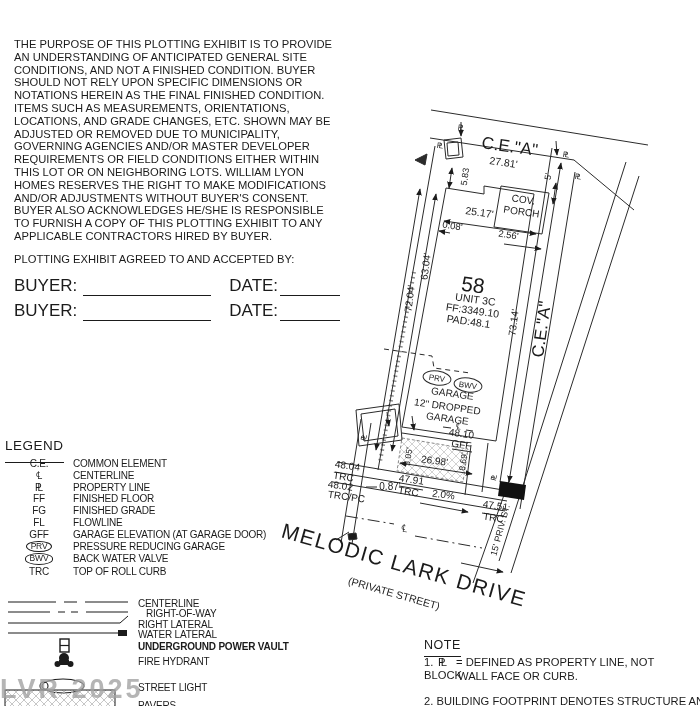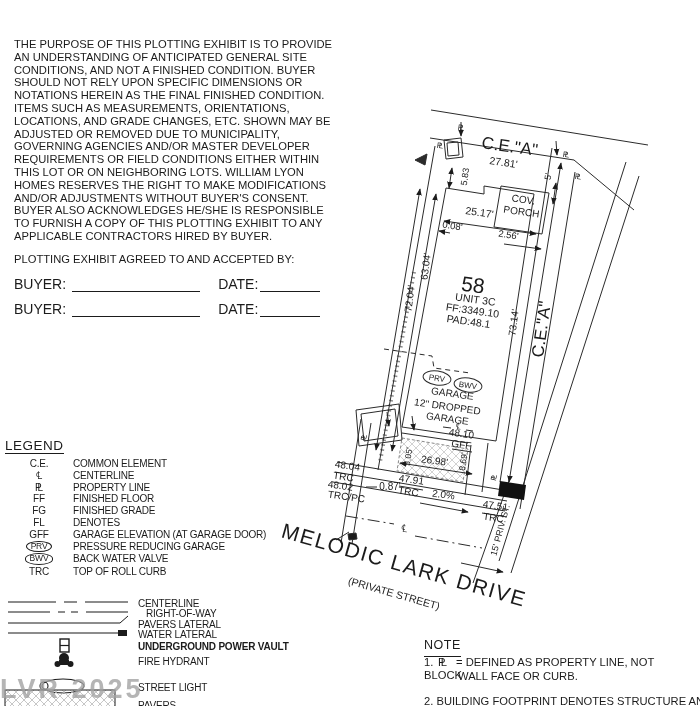--- a/index.html
+++ b/index.html
@@ -8,29 +8,29 @@
     background:#ffffff;color:#1b1b1b;
     font-family:"Liberation Sans", sans-serif;
   }
   .abs{position:absolute;}
   
   .disclaimer{
     left:14px;top:38px;width:360px;
     font-size:11.2px;line-height:12.8px;white-space:pre;letter-spacing:0;
   }
   .agree-title{left:14px;top:253px;font-size:11.2px;}
-  .sig-row{left:14px;font-size:14px;display:flex;align-items:flex-end;}
+  .sig-row{left:14px;font-size:17px;display:flex;align-items:flex-end;}
   .sig-row .lbl{display:inline-block;}
   .fill-line{display:inline-block;border-bottom:1.4px solid #1b1b1b;height:12px;}
   .buyer-line{width:128px;margin-left:6px;}
   .date-lbl{margin-left:18px;}
   .date-line{width:60px;margin-left:2px;}
   
   .legend-title{left:5px;top:438px;font-size:13.5px;letter-spacing:0.5px;
-    border-bottom:1.6px solid #1b1b1b;padding-bottom:0;}
+    border-bottom:1.6px solid #1b1b1b;padding-bottom:9px;}
   .legend-rows{left:5px;top:458px;width:300px;font-size:10px;line-height:11.8px;}
   .lg-row{display:flex;}
   .lg-abbr{width:68px;flex:0 0 68px;letter-spacing:-0.2px;text-align:center;}
   .lg-desc{letter-spacing:-0.2px;}
   .oval{display:inline-block;border:1px solid #1b1b1b;border-radius:50%;
     padding:0 4px;font-size:8.5px;line-height:9.5px;transform:translateY(-1px);}
   .clsym{font-size:11px;}
   .plsym{display:inline-block;letter-spacing:-0.42em;padding-right:0.42em;}
   
   .lsym-label{font-size:10px;letter-spacing:-0.2px;}
@@ -99,21 +99,21 @@
   <div class="lg-row">
     <span class="lg-abbr">FF</span>
     <span class="lg-desc">FINISHED FLOOR</span>
   </div>
   <div class="lg-row">
     <span class="lg-abbr">FG</span>
     <span class="lg-desc">FINISHED GRADE</span>
   </div>
   <div class="lg-row">
     <span class="lg-abbr">FL</span>
-    <span class="lg-desc">DENOTES</span>
+    <span class="lg-desc">FLOWLINE</span>
   </div>
   <div class="lg-row">
     <span class="lg-abbr">GFF</span>
     <span class="lg-desc">GARAGE ELEVATION (AT GARAGE DOOR)</span>
   </div>
   <div class="lg-row">
     <span class="lg-abbr"><span class="oval">PRV</span></span>
     <span class="lg-desc">PRESSURE REDUCING GARAGE</span>
   </div>
   <div class="lg-row">
@@ -150,21 +150,21 @@
     <rect x="5" y="94" width="110" height="20" fill="url(#hx2)" stroke="#1b1b1b" stroke-width="1"></rect>
   </g>
   <defs>
     <pattern id="hx2" width="8" height="8" patternUnits="userSpaceOnUse">
       <path d="M0 8 L8 0 M0 0 L8 8" stroke="#b9b9b9" stroke-width="0.8" fill="none"></path>
     </pattern>
   </defs>
 </svg>
 <div class="abs lsym-label" style="left:138px;top:598px;">CENTERLINE</div>
 <div class="abs lsym-label" style="left:146px;top:608px;">RIGHT-OF-WAY</div>
-<div class="abs lsym-label" style="left:138px;top:619px;">PAVERS LATERAL</div>
+<div class="abs lsym-label" style="left:138px;top:619px;">RIGHT LATERAL</div>
 <div class="abs lsym-label" style="left:138px;top:629px;">WATER LATERAL</div>
 <div class="abs lsym-label" style="left:138px;top:641px;font-weight:bold;">UNDERGROUND POWER VAULT</div>
 <div class="abs lsym-label" style="left:138px;top:656px;">FIRE HYDRANT</div>
 <div class="abs lsym-label" style="left:138px;top:682px;">STREET LIGHT</div>
 <div class="abs lsym-label" style="left:138px;top:700px;">PAVERS</div>
 
 <div class="abs watermark">LVR 2025</div>
 
 <div class="abs note-title">NOTE</div>
 <div class="abs note-item">

